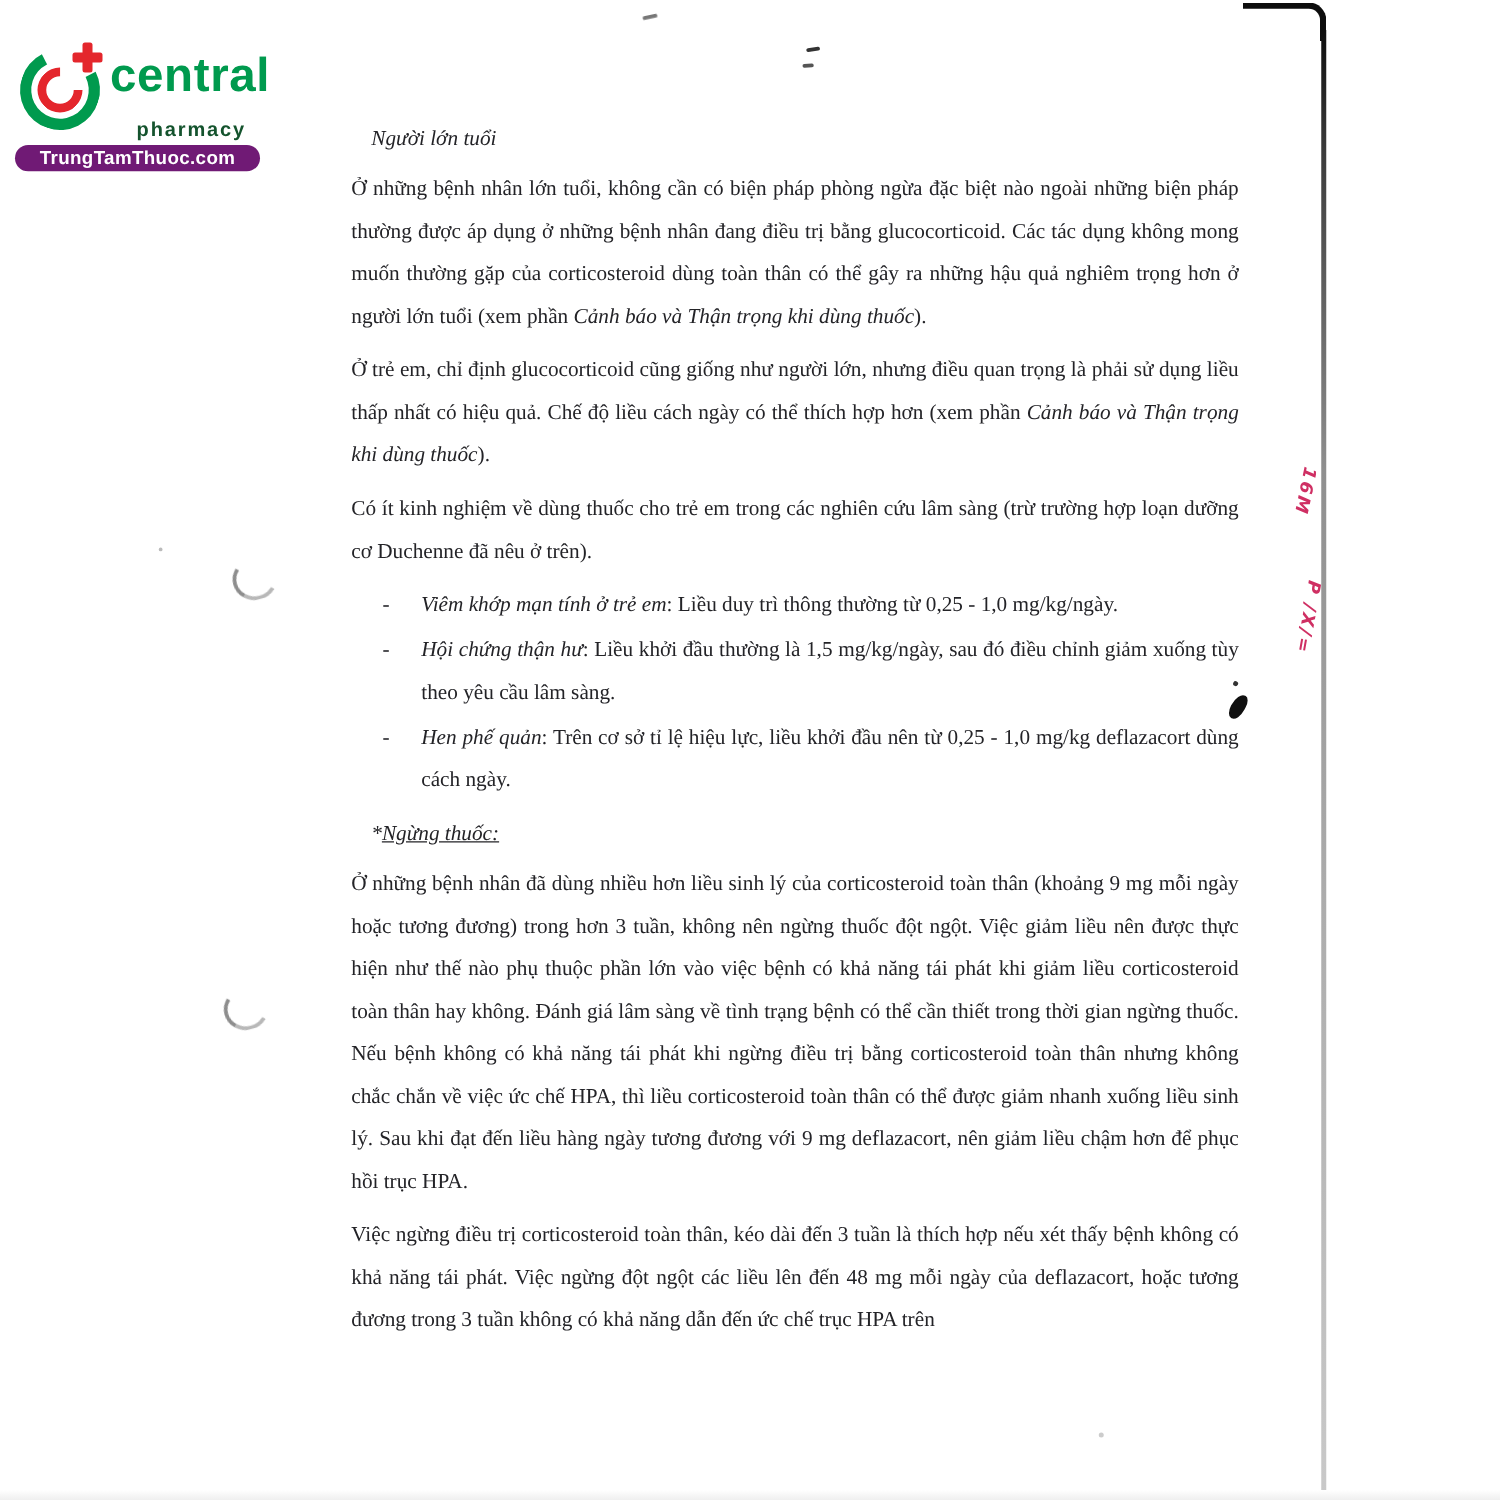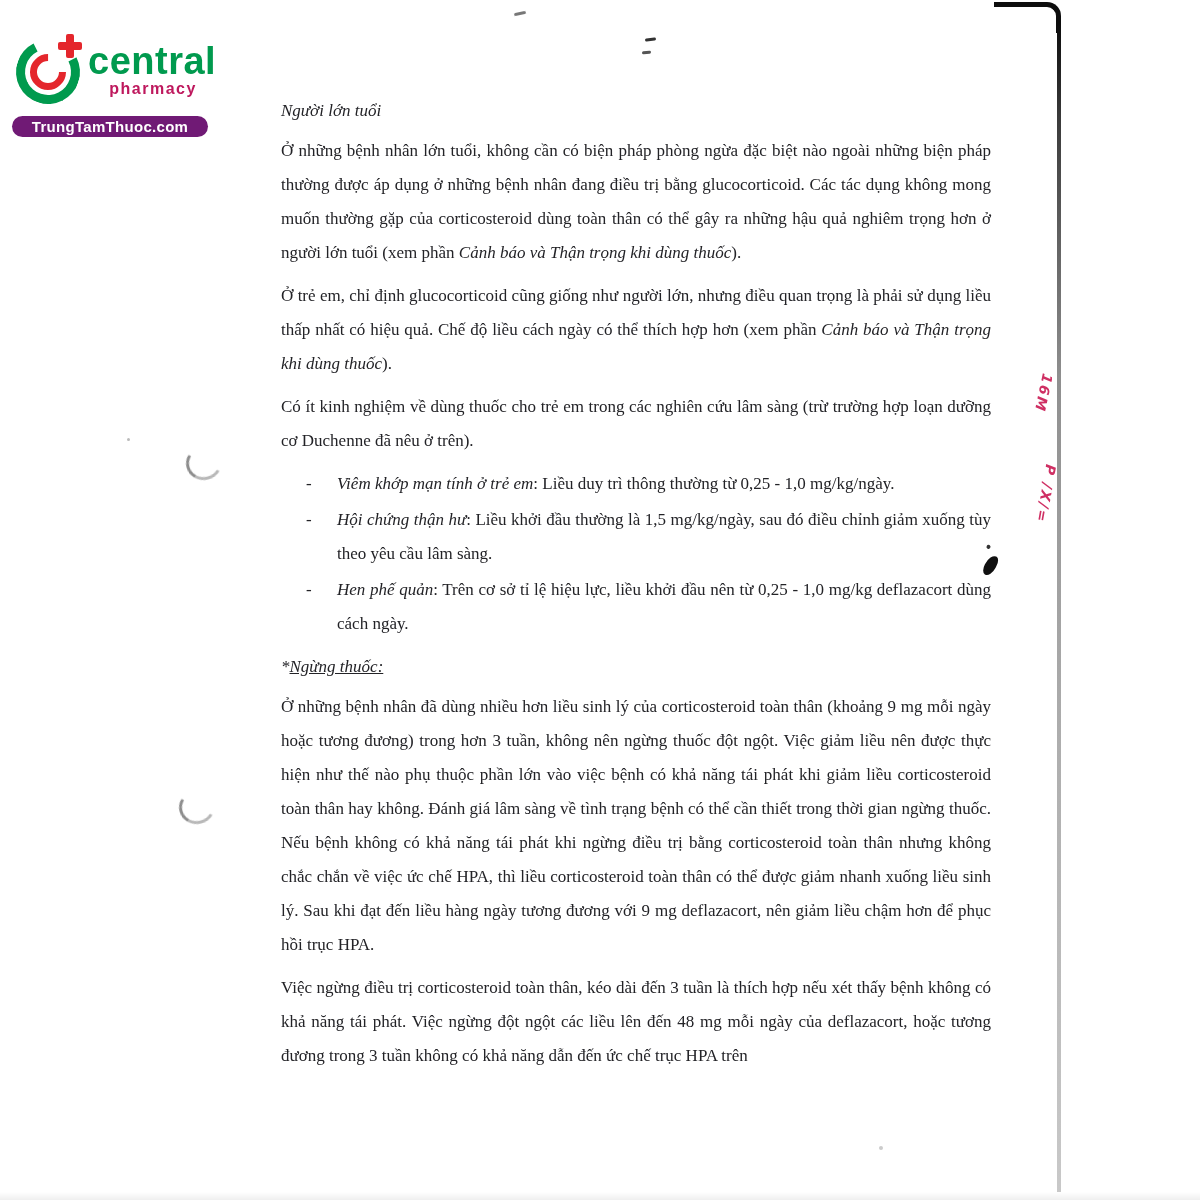--- a/index.html
+++ b/index.html
@@ -14,36 +14,36 @@
   .logo-mark{position:absolute;left:6px;top:2px;width:64px;height:64px;}
   .ring-green{position:absolute;left:0;top:4px;width:46px;height:46px;border:9px solid #009a4e;
     border-radius:50%;border-top-color:transparent;transform:rotate(18deg);}
   .ring-red{position:absolute;left:14px;top:18px;width:22px;height:22px;border:7px solid #e4262c;
     border-radius:50%;border-top-color:transparent;transform:rotate(45deg);}
   .cross{position:absolute;left:42px;top:-2px;width:24px;height:24px;}
   .cross-h{position:absolute;left:0;top:8px;width:24px;height:8px;background:#e4262c;border-radius:2px;}
   .cross-v{position:absolute;left:8px;top:0;width:8px;height:24px;background:#e4262c;border-radius:2px;}
   .logo-text{position:absolute;left:78px;top:8px;font-family:"Liberation Sans",sans-serif;text-align:center;}
   .brand{color:#009a4e;font-size:38px;font-weight:bold;line-height:38px;letter-spacing:0.5px;}
-  .sub{color:#be185d;font-size:16px;font-weight:bold;letter-spacing:1.5px;margin-top:0;margin-left:2px;}
+  .sub{color:#14532d;font-size:16px;font-weight:bold;letter-spacing:1.5px;margin-top:16px;margin-left:2px;}
   .badge{position:absolute;left:2px;top:82px;width:196px;height:21px;background:#701a75;border-radius:12px;
     color:#ffffff;font-family:"Liberation Sans",sans-serif;font-size:15px;font-weight:bold;
     text-align:center;line-height:21px;letter-spacing:0.3px;}
 
   
   .edge-top{position:absolute;left:994px;top:2px;width:62px;height:26px;
     border-top:5px solid #0d0d0d;border-right:5px solid #0d0d0d;border-top-right-radius:14px;}
   .edge-line{position:absolute;left:1057px;top:24px;width:4px;height:1176px;
     background:linear-gradient(#0d0d0d 0%,#3a3a3a 8%,#8f8f8f 30%,#adadad 60%,#c9c9c9 100%);}
 
   
   .content{position:absolute;left:281px;top:94px;width:710px;
     font-size:17px;line-height:34px;text-align:justify;color:#232327;}
   .content p{margin:0 0 9px 0;}
-  .content .h{font-style:italic;margin:0 0 6px 0;text-align:left;}
+  .content .h{font-style:italic;margin:0 0 6px 16px;text-align:left;}
   .content i{font-style:italic;}
   .u{text-decoration:underline;}
   .li{position:relative;padding-left:56px;margin:0 0 2px 0;}
   .li .dash{position:absolute;left:25px;top:0;}
   .list{margin:0 0 9px 0;}
 
   
   .note{position:absolute;color:#cf2f63;font-family:"DejaVu Sans",sans-serif;
     font-size:14px;font-weight:bold;font-style:italic;letter-spacing:2px;white-space:nowrap;}
   .note1{left:1024px;top:385px;transform:rotate(102deg);transform-origin:center;}

